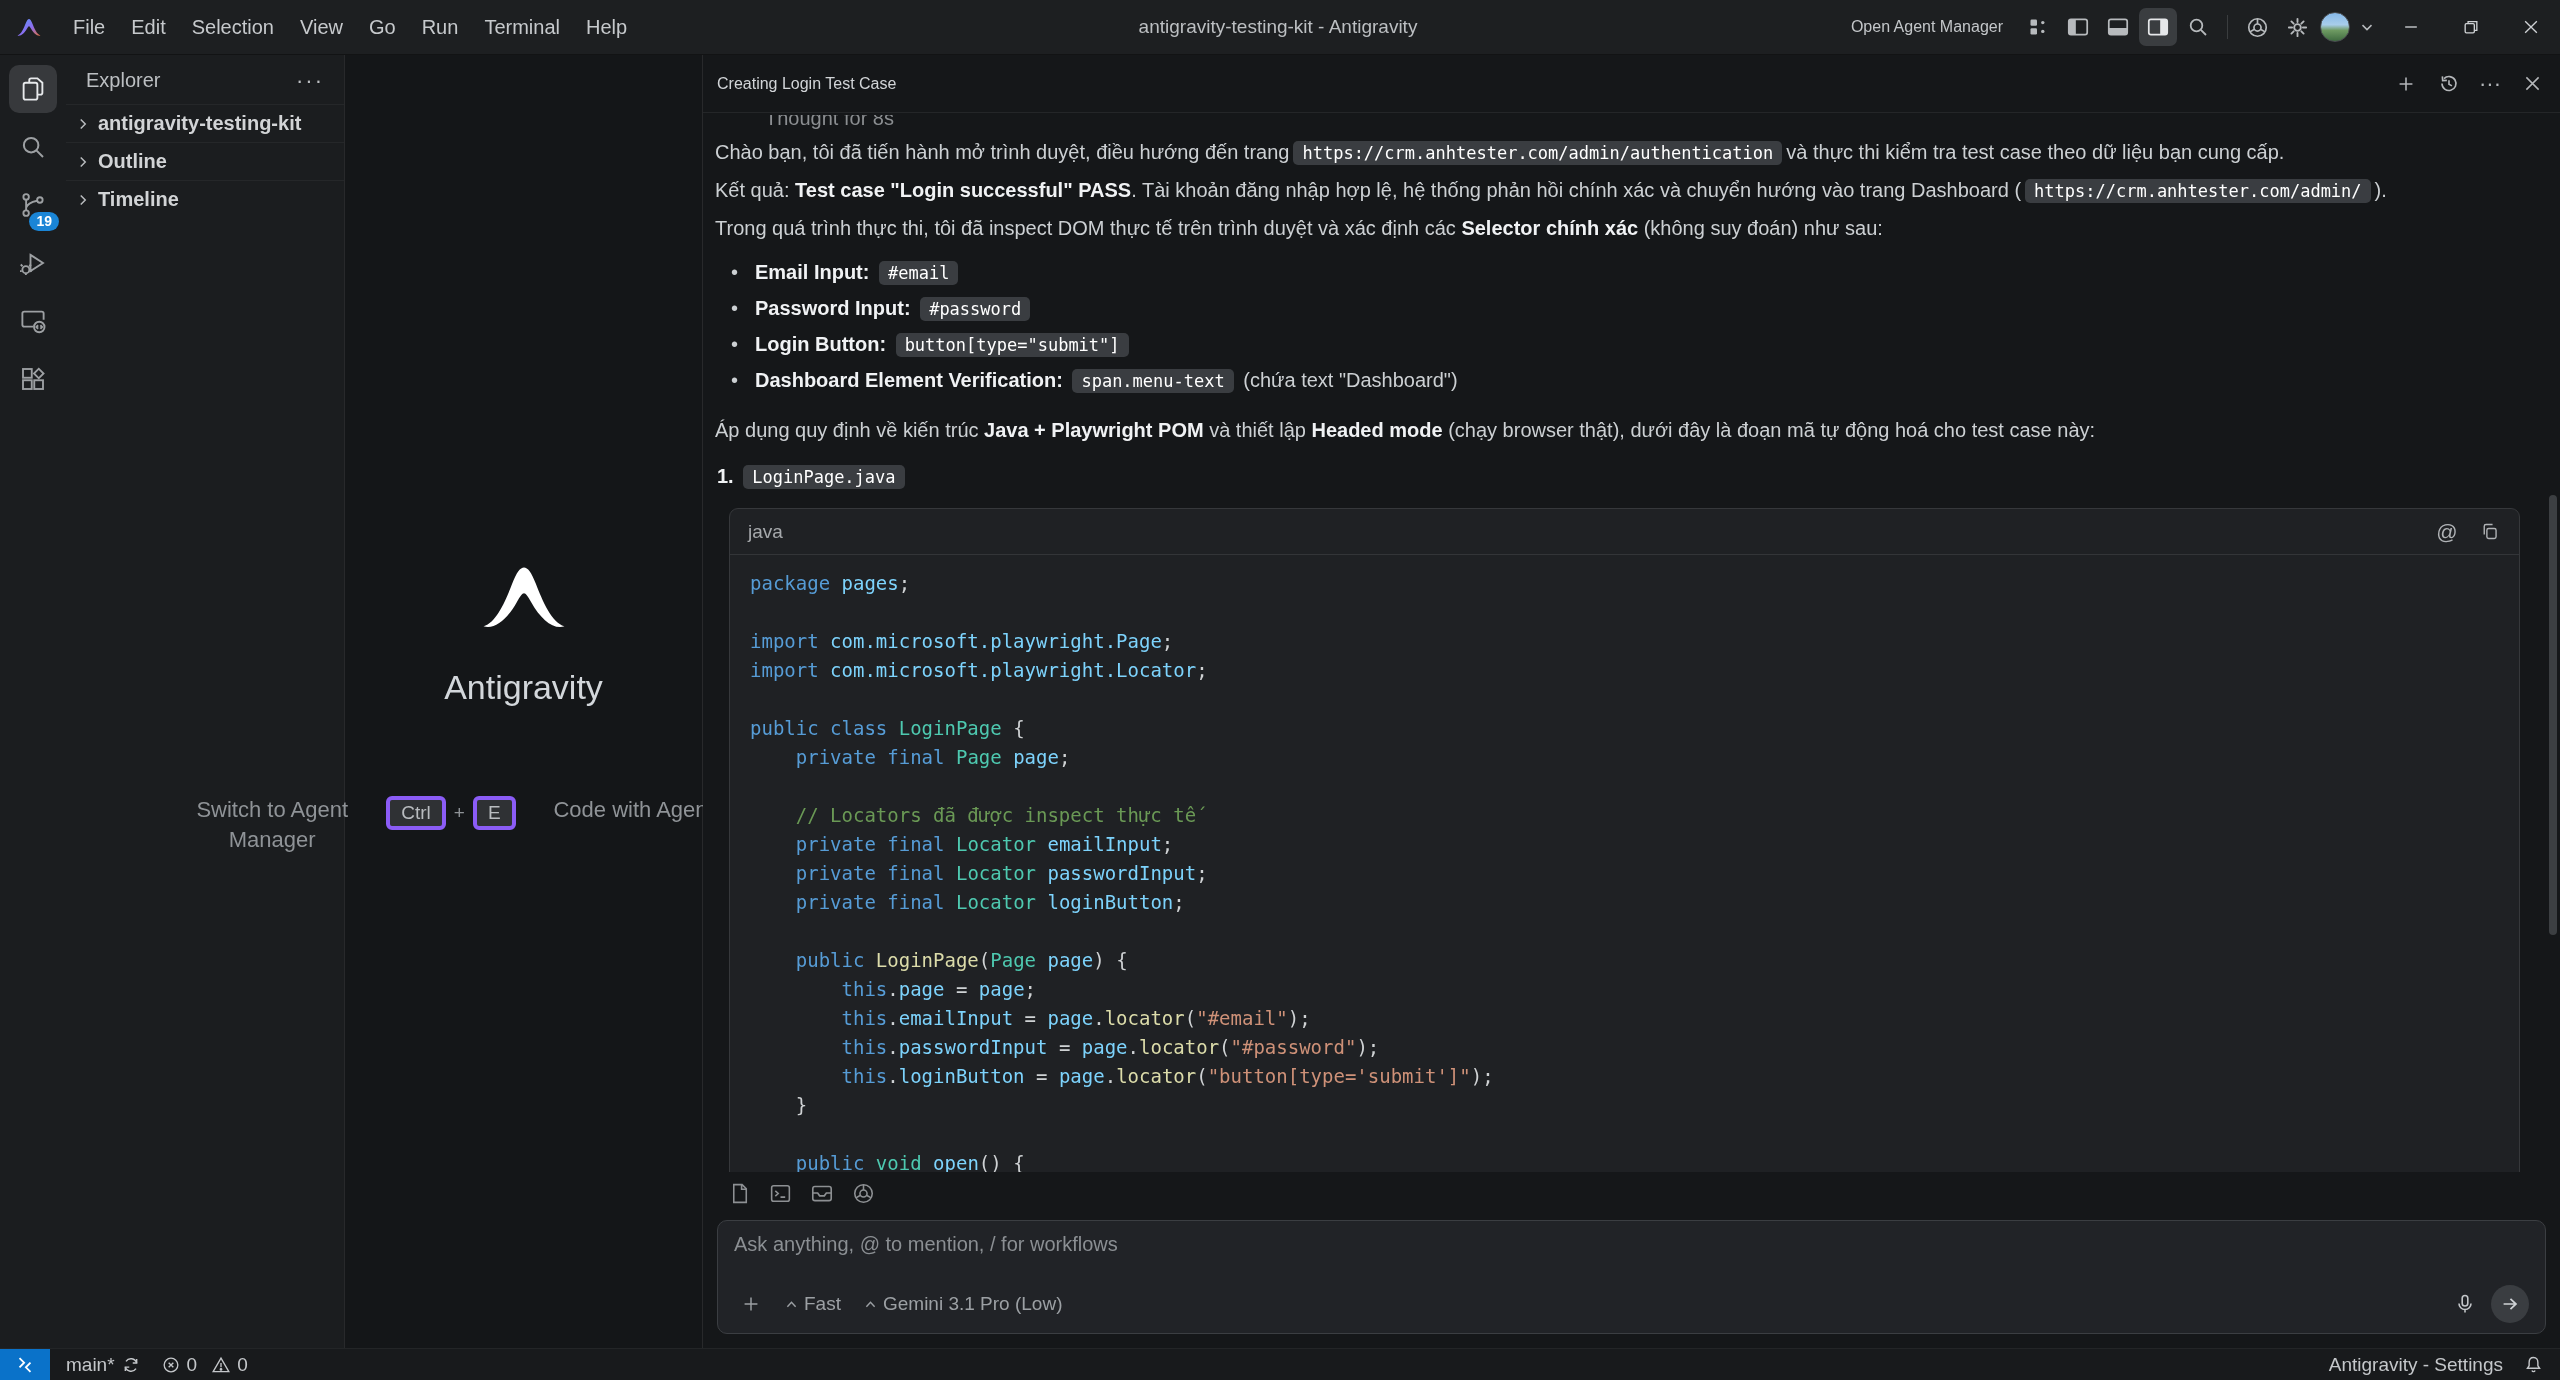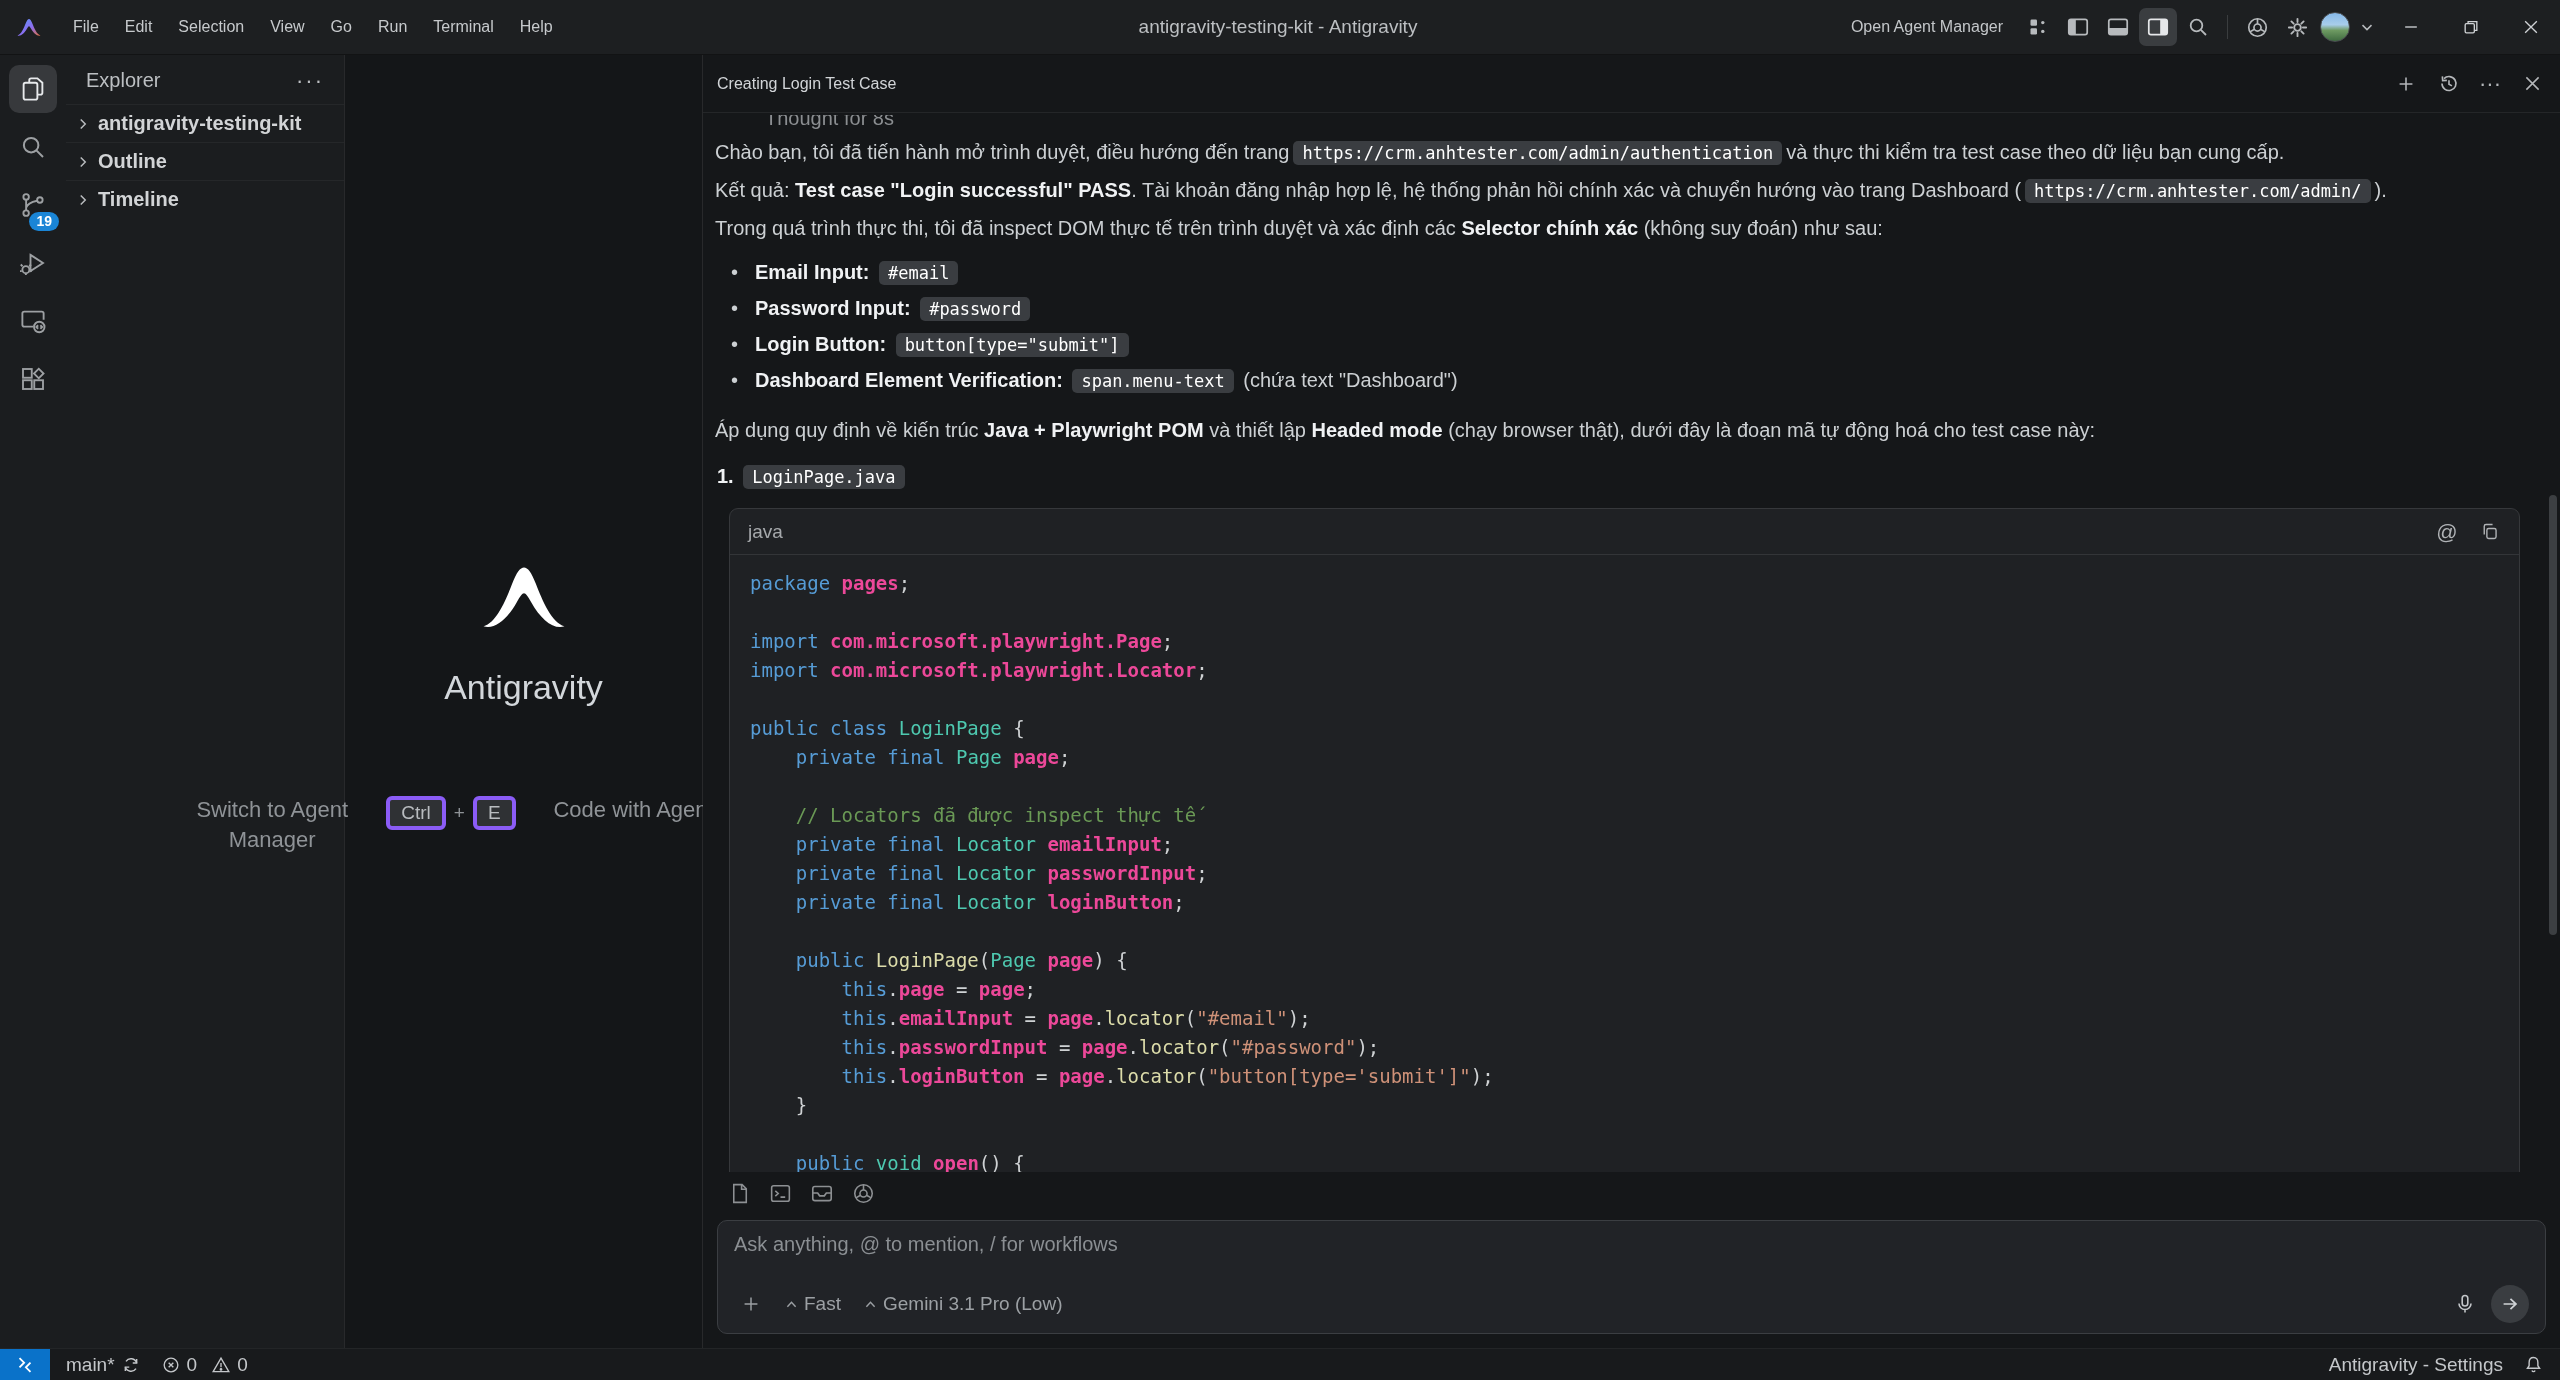--- a/index.html
+++ b/index.html
@@ -5,21 +5,21 @@
   * { box-sizing: border-box; margin: 0; padding: 0; }
   html,body { width:2560px; height:1380px; overflow:hidden; background:#141618;
     font-family:"Liberation Sans", sans-serif; color:#c9ccce; }
   .app { display:flex; flex-direction:column; width:2560px; height:1380px; }
 
   
   .titlebar { height:55px; background:#1d1f21; display:flex; align-items:center;
     border-bottom:1px solid #121314; position:relative; flex:0 0 55px; }
   .tb-left { display:flex; align-items:center; gap:4px; padding-left:12px; z-index:2; }
   .tb-logo { width:34px; height:30px; display:flex; align-items:center; justify-content:center; margin-right:10px; }
-  .menu-item { font-size:16px; color:#c6c9cc; padding:6px 13px; border-radius:6px; cursor:default; }
+  .menu-item { font-size:20px; color:#c6c9cc; padding:6px 13px; border-radius:6px; cursor:default; }
   .tb-center { position:absolute; left:0; right:4px; text-align:center; font-size:19px; color:#bcbfc2; pointer-events:none; }
   .tb-right { margin-left:auto; display:flex; align-items:center; gap:2px; padding-right:0; z-index:2; }
   .tb-label { font-size:16px; color:#c3c6c9; margin-right:14px; }
   .tb-icon { width:38px; height:38px; display:flex; align-items:center; justify-content:center;
     color:#b7babd; border-radius:7px; }
   .tb-icon.active { background:#3a3d40; color:#e6e8ea; }
   .tb-divider { width:1px; height:24px; background:#3a3d3f; margin:0 8px; }
   .avatar { width:30px; height:30px; border-radius:50%;
     background:linear-gradient(180deg,#86b9e9 0%,#a8cdeb 42%,#6e9a62 62%,#3f6b40 100%);
     border:1px solid #4a4d50; }
@@ -85,21 +85,21 @@
     border-bottom:1px solid #333538; color:#a6a9ac; font-size:19px; }
   .code-head-actions { margin-left:auto; display:flex; align-items:center; gap:10px; }
   .code-head-actions .ag-icon { width:32px; height:32px; font-size:21px; color:#b0b3b6; }
   .code-body { padding:14px 20px; font-family:"DejaVu Sans Mono", monospace; font-size:19px; }
   .code-line { white-space:pre; line-height:29px; height:29px; }
   .tok-k { color:#569cd6; }
   .tok-t { color:#4ec9b0; }
   .tok-f { color:#dcdcaa; }
   .tok-s { color:#ce9178; }
   .tok-c { color:#6a9955; }
-  .tok-v { color:#ec4899; font-weight:700; }
+  .tok-v { color:#7dd3fc; font-weight:400; }
   .tok-p { color:#cfd2d4; }
 
   .chat-tools { height:42px; flex:0 0 42px; display:flex; align-items:center; gap:16px; padding-left:24px;
     color:#8d9093; }
 
   .input-wrap { flex:0 0 134px; padding:6px 14px 14px 14px; }
   .input-box { height:100%; background:#212327; border:1px solid #3b3e42; border-radius:10px;
     display:flex; flex-direction:column; padding:12px 16px 10px 16px; }
   .chat-input { background:transparent; border:none; outline:none; color:#ccd0d3; font-size:20px;
     font-family:"Liberation Sans", sans-serif; width:100%; }

